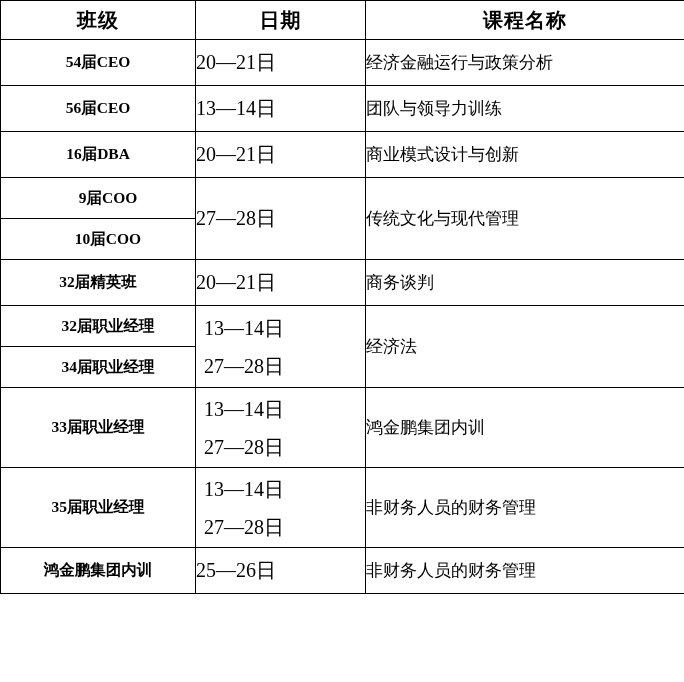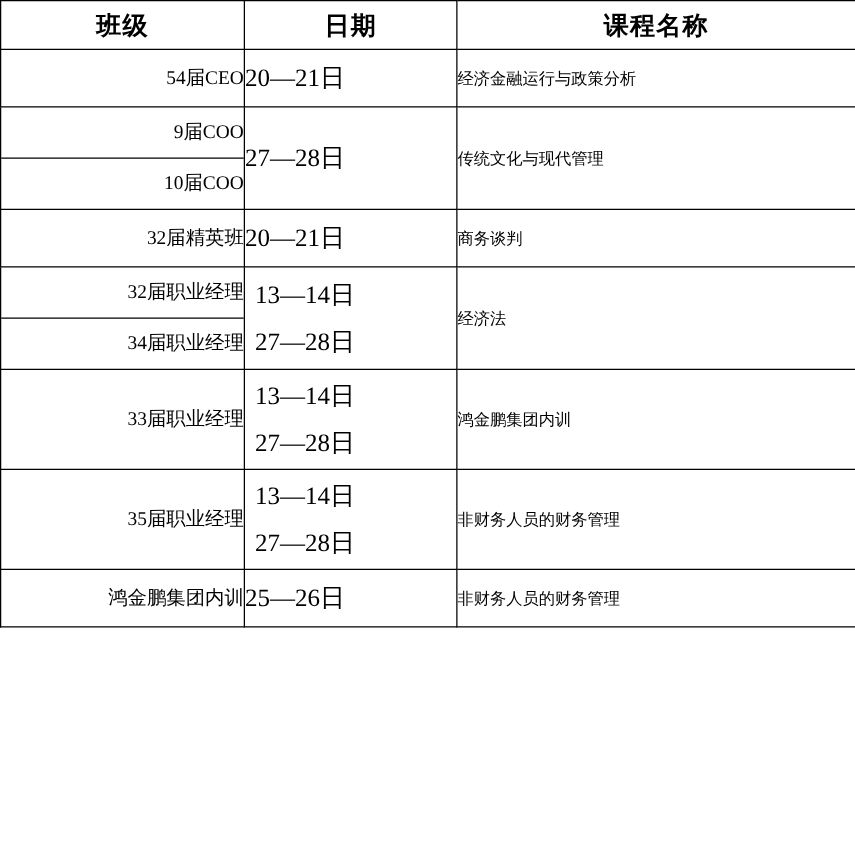--- a/index.html
+++ b/index.html
@@ -30,33 +30,33 @@
   col.col-course{ width: 319px; }
 
   thead th {
     height: 38px;
     text-align: center;
     font-weight: bold;
     font-size: 20px;
     letter-spacing: 1px;
   }
   .cell-class {
-    font-weight: normal;
+    font-weight: bold;
     font-size: 15.5px;
     padding-left: 4px;
-    text-align: right;
+    text-align: center;
   }
   .cell-date {
     font-size: 20px;
     padding-left: 8px;
     text-align: left;
     font-family: "Liberation Serif", "DejaVu Serif", serif;
   }
   .cell-course {
-    font-size: 13px;
+    font-size: 17px;
     padding-left: 9px;
     text-align: left;
     font-family: "DejaVu Sans", "Liberation Sans", sans-serif;
   }
   tbody tr { height: 46px; }
   tbody tr.tall { height: 80px; }
   .subrow-cell {
     padding: 0;
   }
   .subrow-inner {
@@ -92,21 +92,31 @@
   </thead>
   <tbody>
 
     <tr>
       <td class="cell-class">54届CEO</td>
       <td class="cell-date">20—21日</td>
       <td class="cell-course">经济金融运行与政策分析</td>
     </tr>
 
 
+    <tr>
+      <td class="cell-class">56届CEO</td>
+      <td class="cell-date">13—14日</td>
+      <td class="cell-course">团队与领导力训练</td>
+    </tr>
 
+    <tr>
+      <td class="cell-class">16届DBA</td>
+      <td class="cell-date">20—21日</td>
+      <td class="cell-course">商业模式设计与创新</td>
+    </tr>
 
     <tr class="tall">
       <td class="cell-class subrow-cell">
         <span class="subrow-inner divider">9届COO</span>
         <span class="subrow-inner">10届COO</span>
       </td>
       <td class="cell-date">27—28日</td>
       <td class="cell-course">传统文化与现代管理</td>
     </tr>
 

